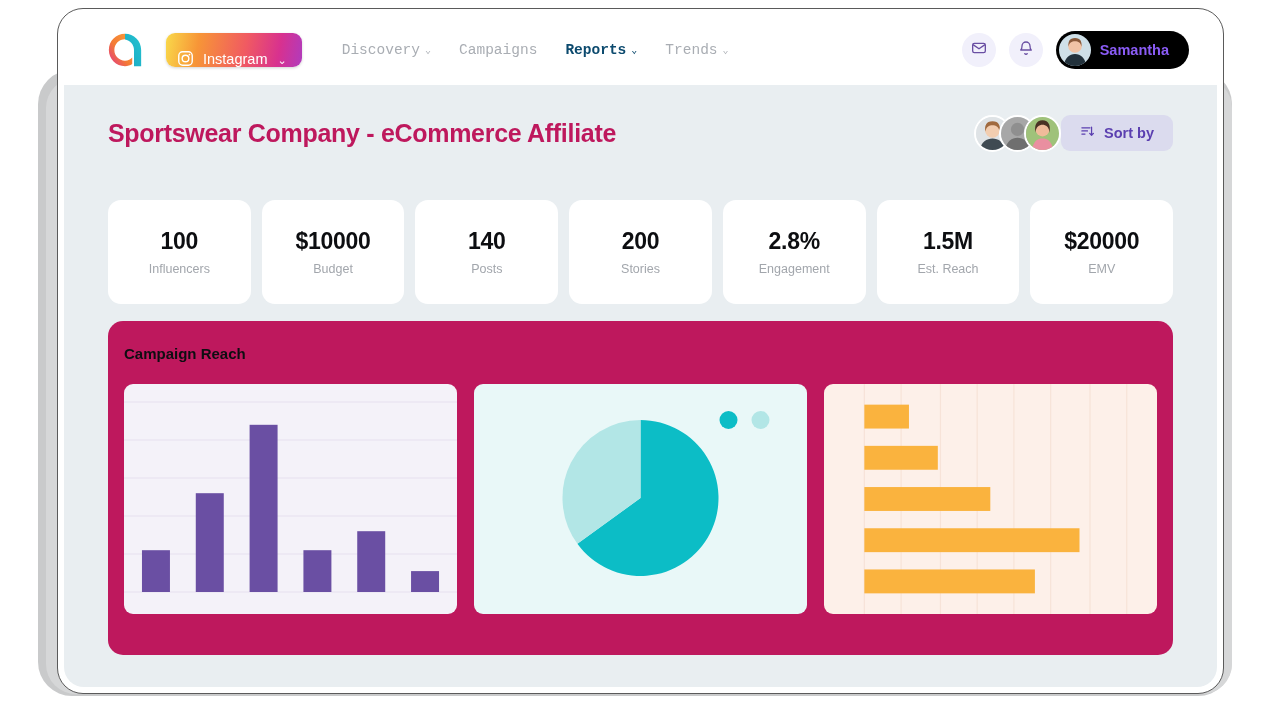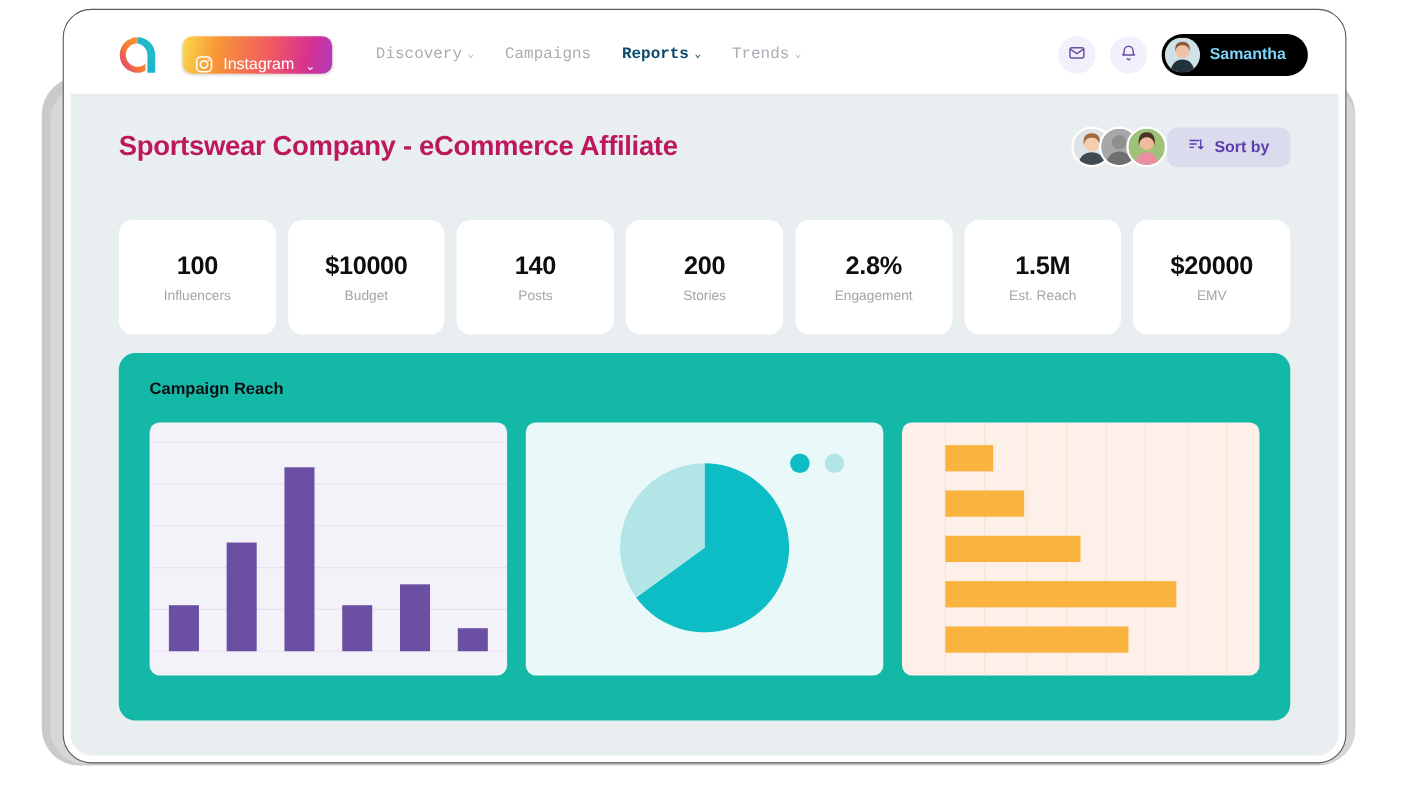--- a/index.html
+++ b/index.html
@@ -92,42 +92,42 @@
     background: #f1f0fb;
     display: flex; align-items: center; justify-content: center;
     cursor: pointer;
   }
   .icon-circle svg { width: 16px; height: 16px; }
 
   .user-pill {
     display: flex; align-items: center; gap: 9px;
     height: 38px; padding: 3px 20px 3px 3px;
     border-radius: 19px; background: #000000;
-    color: #7dd3fc; font-size: 14.5px; font-weight: 700;
+    color: #8b5cf6; font-size: 14.5px; font-weight: 700;
     cursor: pointer;
   }
   .user-pill .av { width: 32px; height: 32px; border-radius: 50%; overflow: hidden; flex:0 0 auto; }
 
   
   .content {
     background: #e9eef1;
     height: 602px;
     padding: 22px 32px 0 32px;
   }
 
   .title-row {
     display: flex; align-items: center;
     height: 52px;
     margin: 0 12px 0 12px;
   }
   .page-title {
     font-size: 25px; font-weight: 700; color: #be185d;
     letter-spacing: -.3px; white-space: nowrap;
   }
-  .title-right { margin-left: auto; display: flex; align-items: flex-end; }
+  .title-right { margin-left: auto; display: flex; align-items: center; }
 
   .avatar-stack { display: flex; align-items: center; }
   .avatar-stack .av {
     width: 37px; height: 37px; border-radius: 50%;
     border: 2.5px solid #ffffff; overflow: hidden;
     margin-left: -12px; position: relative;
   }
   .avatar-stack .av:first-child { margin-left: 0; }
 
   .sort-btn {
@@ -153,24 +153,24 @@
     align-items: center; justify-content: center;
     gap: 7px;
     margin-top: 28px;
   }
   .stat-value { font-size: 23px; font-weight: 700; color: #0d0e11; letter-spacing: -.3px; }
   .stat-label { font-size: 12.5px; color: #a2a6ac; }
 
   
   .chart-panel {
     margin: 17px 12px 0 12px;
-    background: #14b8a6;
+    background: #be185d;
     border-radius: 15px;
     height: 334px;
-    padding: 24px 28px;
+    padding: 24px 16px;
   }
   .panel-title { font-size: 15px; font-weight: 700; color: #0d0e11; }
   .charts {
     display: flex; gap: 17px;
     margin-top: 22px;
   }
   .chart-box {
     flex: 1 1 0;
     height: 230px;
     border-radius: 9px;

